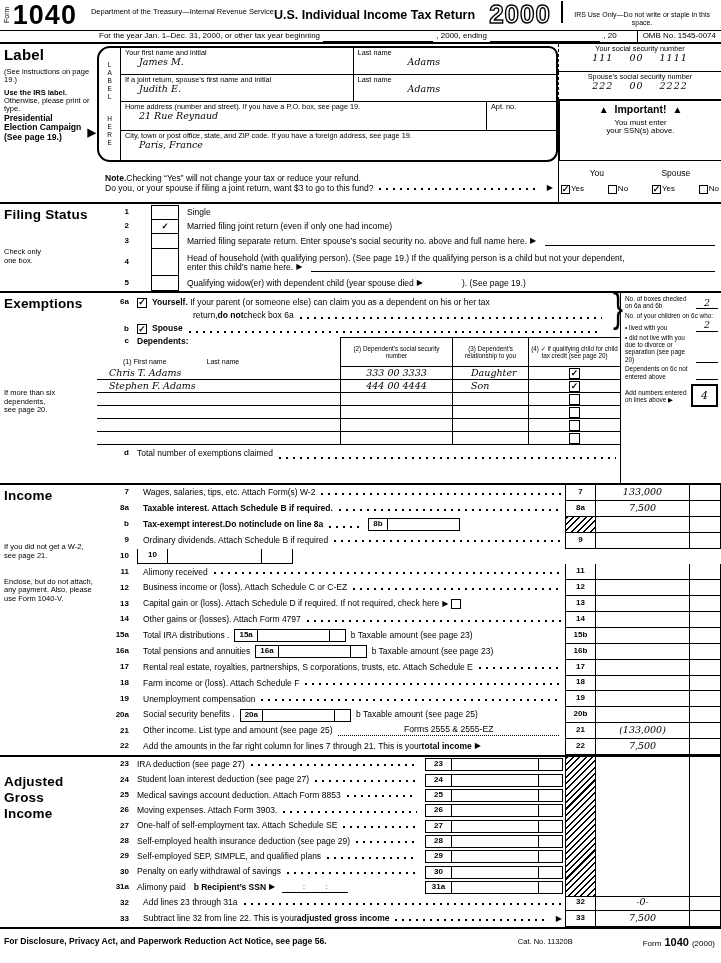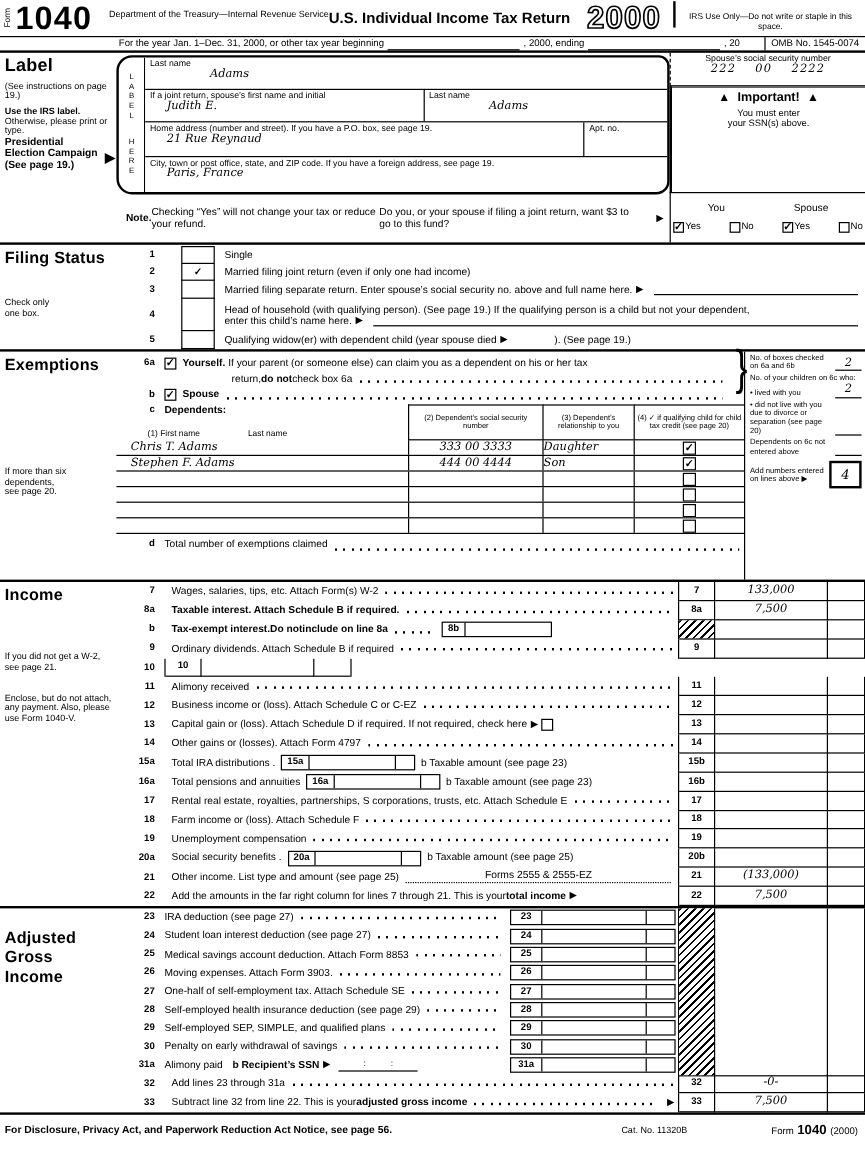--- a/index.html
+++ b/index.html
@@ -42,21 +42,21 @@
 .lfields{flex:1;display:flex;flex-direction:column;min-width:0}
 .lrow{display:flex;border-bottom:1.3px solid #000}
 .lr1{height:27px}.lr2{height:27px}.lr3{height:29px}.lr4{flex:1;border-bottom:none}
 .fcell{padding:1px 4px;display:flex;flex-direction:column}
 .fl{font-size:7.3px;white-space:nowrap}
 .fv{padding-left:14px}
 .fc-first{flex:1.15;border-right:1.3px solid #000}
 .fc-last{flex:1}
 .fc-addr{flex:1}
 .fc-apt{width:70px;border-left:1.3px solid #000}
-.pres{flex:1;display:flex;flex-direction:row;justify-content:flex-start;padding:2px 2px 2px 8px}
+.pres{flex:1;display:flex;flex-direction:column;justify-content:flex-start;padding:12px 2px 2px 8px}
 .pres-line{display:flex;align-items:center}
 .lab-right{width:163px;flex-shrink:0;display:flex;flex-direction:column}
 .ssn-cell{height:28px;border-left:1.3px dashed #000;border-bottom:1.3px solid #000;padding:1px 3px;text-align:center}
 .ssn-cell .fl{text-align:center}
 .ssnv{word-spacing:12px;letter-spacing:1px}
 .imp{flex:1;border-left:2.3px solid #000;border-top:1px solid #000;text-align:center;padding-top:3px}
 .imp-title{font-size:10.5px;font-weight:bold;display:flex;align-items:center;justify-content:center;gap:6px}
 .tri{font-size:10px}
 .imp-txt{font-size:7.8px;margin-top:3px}
 .ys{height:42px;border-left:1.3px solid #000;border-top:1.3px solid #000;display:flex;flex-direction:column;justify-content:space-evenly;padding:1px 2px}
@@ -80,21 +80,21 @@
 .ex-margin{width:101px;flex-shrink:0;border-left:1.3px solid #000;padding:2px 3px 2px 4px;font-size:6.4px;display:flex;flex-direction:column}
 .ex-row{display:flex;align-items:center}
 .brace{position:absolute;right:-3px;top:0;font-size:30px;font-weight:100;transform:scaleY(1.35);line-height:1}
 .dep-hdr{display:flex;height:30px;margin-top:1px}
 .dh-name{flex:1;display:flex;flex-direction:column;justify-content:space-between;padding:0 0 1px 12px}
 .dh-cell{border-left:1.2px solid #000;border-bottom:1.2px solid #000;border-top:1.2px solid #000;font-size:6.3px;text-align:center;display:flex;align-items:center;justify-content:center;padding:0 2px}
 .dh-ssn{width:112px}.dh-rel{width:76px}.dh-chk{width:92px}
 .dep-row{display:flex;height:13px;border-bottom:1.1px solid #000}
 .dr-name{flex:1;padding-left:12px;display:flex;align-items:center}
 .dr-cell{border-left:1.2px solid #000;display:flex;align-items:center;justify-content:center}
-.dr-ssn{width:112px}.dr-rel{width:76px;justify-content:flex-start;padding-left:0}.dr-chk{width:92px}
+.dr-ssn{width:112px}.dr-rel{width:76px;justify-content:flex-start;padding-left:18px}.dr-chk{width:92px}
 .dr-chk .cb{width:11px;height:11px;border-width:1.8px}
 .mnote{display:flex;align-items:flex-end;margin-bottom:2.5px}
 .mtext{flex:1;padding-right:2px}
 .mval{width:22px;border-bottom:1.4px solid #000;text-align:center;flex-shrink:0}
 .addrow{display:flex;align-items:center;margin-top:2px}
 .addbox{width:27px;height:23px;border:2.4px solid #000;display:flex;align-items:center;justify-content:center;flex-shrink:0;margin-left:2px}
 
 .isec{display:flex;height:272px;border-bottom:2.5px solid #000}
 .imain{flex:1;display:flex;flex-direction:column;min-width:0}
 .iline{display:flex;height:16px;align-items:center}
@@ -171,20 +171,24 @@
     </div>
 
     <div class="lab-mid">
       <div class="bracket">
         <div class="lhere">
           <span class="vtxt">LABEL</span>
           <span class="vtxt">HERE</span>
         </div>
         <div class="lfields">
           <div class="lrow lr1">
+            <div class="fcell fc-first">
+              <span class="fl">Your first name and initial</span>
+              <span class="fv fill">James M.</span>
+            </div>
             <div class="fcell fc-last">
               <span class="fl">Last name</span>
               <span class="fv fill" style="padding-left:50px">Adams</span>
             </div>
           </div>
           <div class="lrow lr2">
             <div class="fcell fc-first">
               <span class="fl">If a joint return, spouse’s first name and initial</span>
               <span class="fv fill">Judith E.</span>
             </div>
@@ -218,20 +222,24 @@
         <div class="pres-line">
           <span>Do you, or your spouse if filing a joint return, want $3 to go to this fund?</span>
           <span class="dots"></span>
           <span class="arrow">▶</span>
         </div>
       </div>
     </div>
 
     <div class="lab-right">
       <div class="ssn-cell">
+        <div class="fl">Your social security number</div>
+        <div class="fill ssnv">111 00 1111</div>
+      </div>
+      <div class="ssn-cell">
         <div class="fl">Spouse’s social security number</div>
         <div class="fill ssnv">222 00 2222</div>
       </div>
       <div class="imp">
         <div class="imp-title">
           <span class="tri">▲</span>
           <span>Important!</span>
           <span class="tri">▲</span>
         </div>
         <div class="imp-txt">

